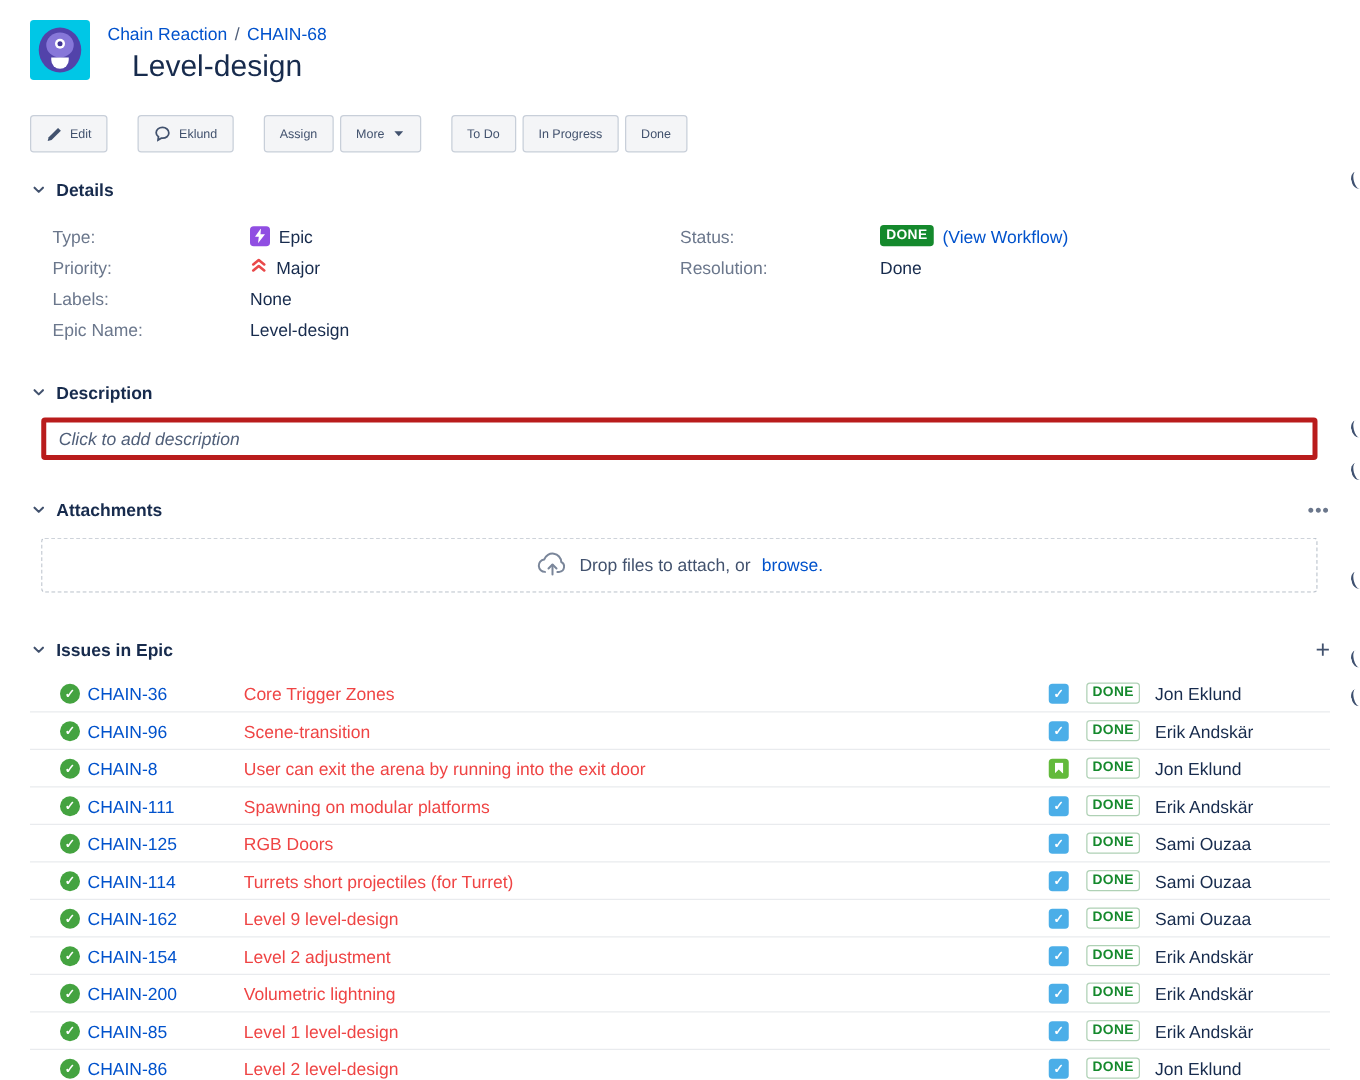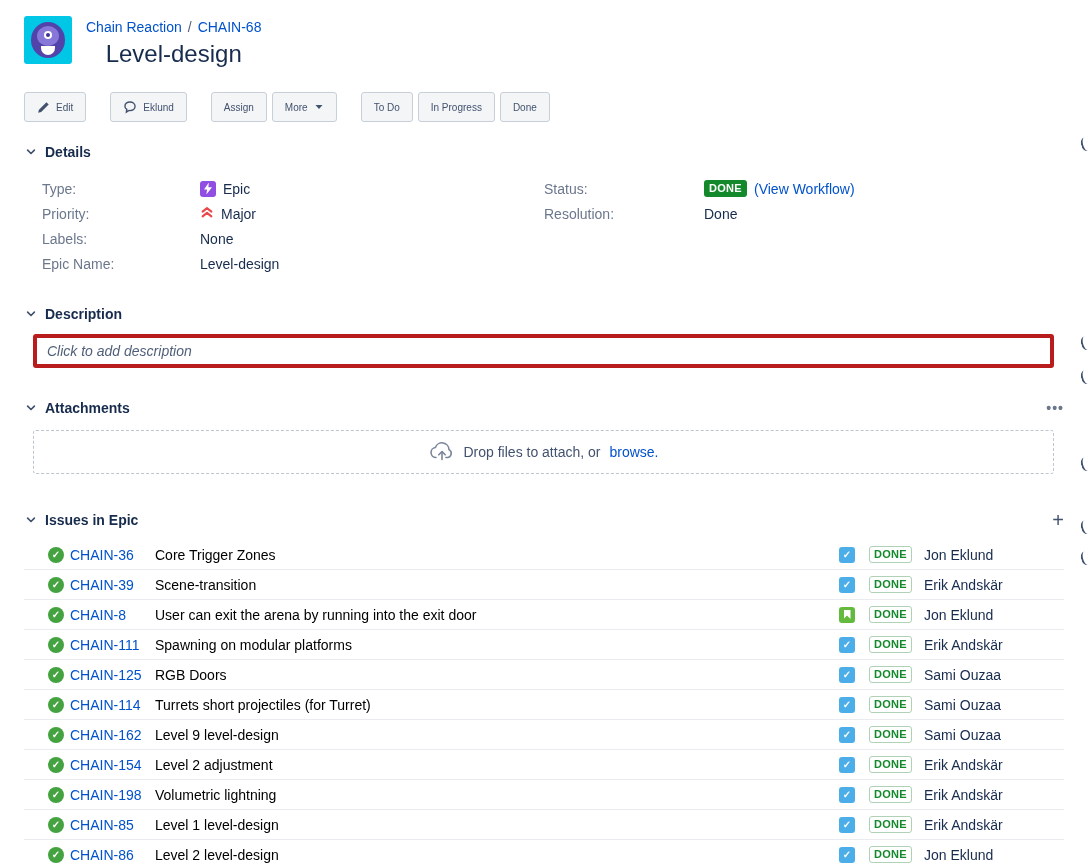--- a/index.html
+++ b/index.html
@@ -59,21 +59,21 @@
 
   
   .dropzone{margin:14px 10px 0 9px;border:1px dashed #BEC5CE;border-radius:3px;height:44px;display:flex;align-items:center;justify-content:center;gap:9px;color:#42526E;}
 
   
   .epic-table{margin-top:10px;}
   .epic-row{display:flex;align-items:center;height:30px;border-bottom:1px solid #E9EBEE;padding-left:24px;}
   .check-circle{width:16px;height:16px;border-radius:50%;background:#44A340;color:#fff;display:inline-flex;align-items:center;justify-content:center;font-size:10px;font-weight:bold;flex:none;}
   .check-circle::after{content:"✓";}
   .issue-key{width:85px;margin-left:6px;flex:none;}
-  .issue-summary{flex:1;color:#000000;overflow:hidden;white-space:nowrap;text-overflow:ellipsis;}
+  .issue-summary{flex:1;color:#ef4444;overflow:hidden;white-space:nowrap;text-overflow:ellipsis;margin-left:40px;}
   .type-icon{width:16px;height:16px;border-radius:3px;flex:none;margin-right:14px;display:inline-flex;align-items:center;justify-content:center;}
   .type-icon.task{background:#4BAEE8;}
   .type-icon.task::after{content:"✓";color:#fff;font-size:10px;font-weight:bold;}
   .type-icon.story{background:#63BA3C;}
   .type-icon.story::after{content:"";width:7px;height:9px;background:#fff;clip-path:polygon(0 0,100% 0,100% 100%,50% 62%,0 100%);}
   .row-status{margin-right:12px;}
   .assignee{width:140px;flex:none;color:#172B4D;}
 
   
   .edge-mark{position:absolute;left:1081px;width:10px;height:14px;border-left:2px solid #3F5170;border-radius:50%;transform:rotate(-14deg);}
@@ -252,21 +252,21 @@
         <span class="check-circle"></span>
         <a class="issue-key">CHAIN-36</a>
         <span class="issue-summary">Core Trigger Zones</span>
         <span class="type-icon task"></span>
         <span class="lozenge-outline row-status">DONE</span>
         <span class="assignee">Jon Eklund</span>
       </div>
 
       <div class="epic-row">
         <span class="check-circle"></span>
-        <a class="issue-key">CHAIN-39</a>
+        <a class="issue-key">CHAIN-96</a>
         <span class="issue-summary">Scene-transition</span>
         <span class="type-icon task"></span>
         <span class="lozenge-outline row-status">DONE</span>
         <span class="assignee">Erik Andskär</span>
       </div>
 
       <div class="epic-row">
         <span class="check-circle"></span>
         <a class="issue-key">CHAIN-8</a>
         <span class="issue-summary">User can exit the arena by running into the exit door</span>
@@ -315,21 +315,21 @@
         <span class="check-circle"></span>
         <a class="issue-key">CHAIN-154</a>
         <span class="issue-summary">Level 2 adjustment</span>
         <span class="type-icon task"></span>
         <span class="lozenge-outline row-status">DONE</span>
         <span class="assignee">Erik Andskär</span>
       </div>
 
       <div class="epic-row">
         <span class="check-circle"></span>
-        <a class="issue-key">CHAIN-198</a>
+        <a class="issue-key">CHAIN-200</a>
         <span class="issue-summary">Volumetric lightning</span>
         <span class="type-icon task"></span>
         <span class="lozenge-outline row-status">DONE</span>
         <span class="assignee">Erik Andskär</span>
       </div>
 
       <div class="epic-row">
         <span class="check-circle"></span>
         <a class="issue-key">CHAIN-85</a>
         <span class="issue-summary">Level 1 level-design</span>

